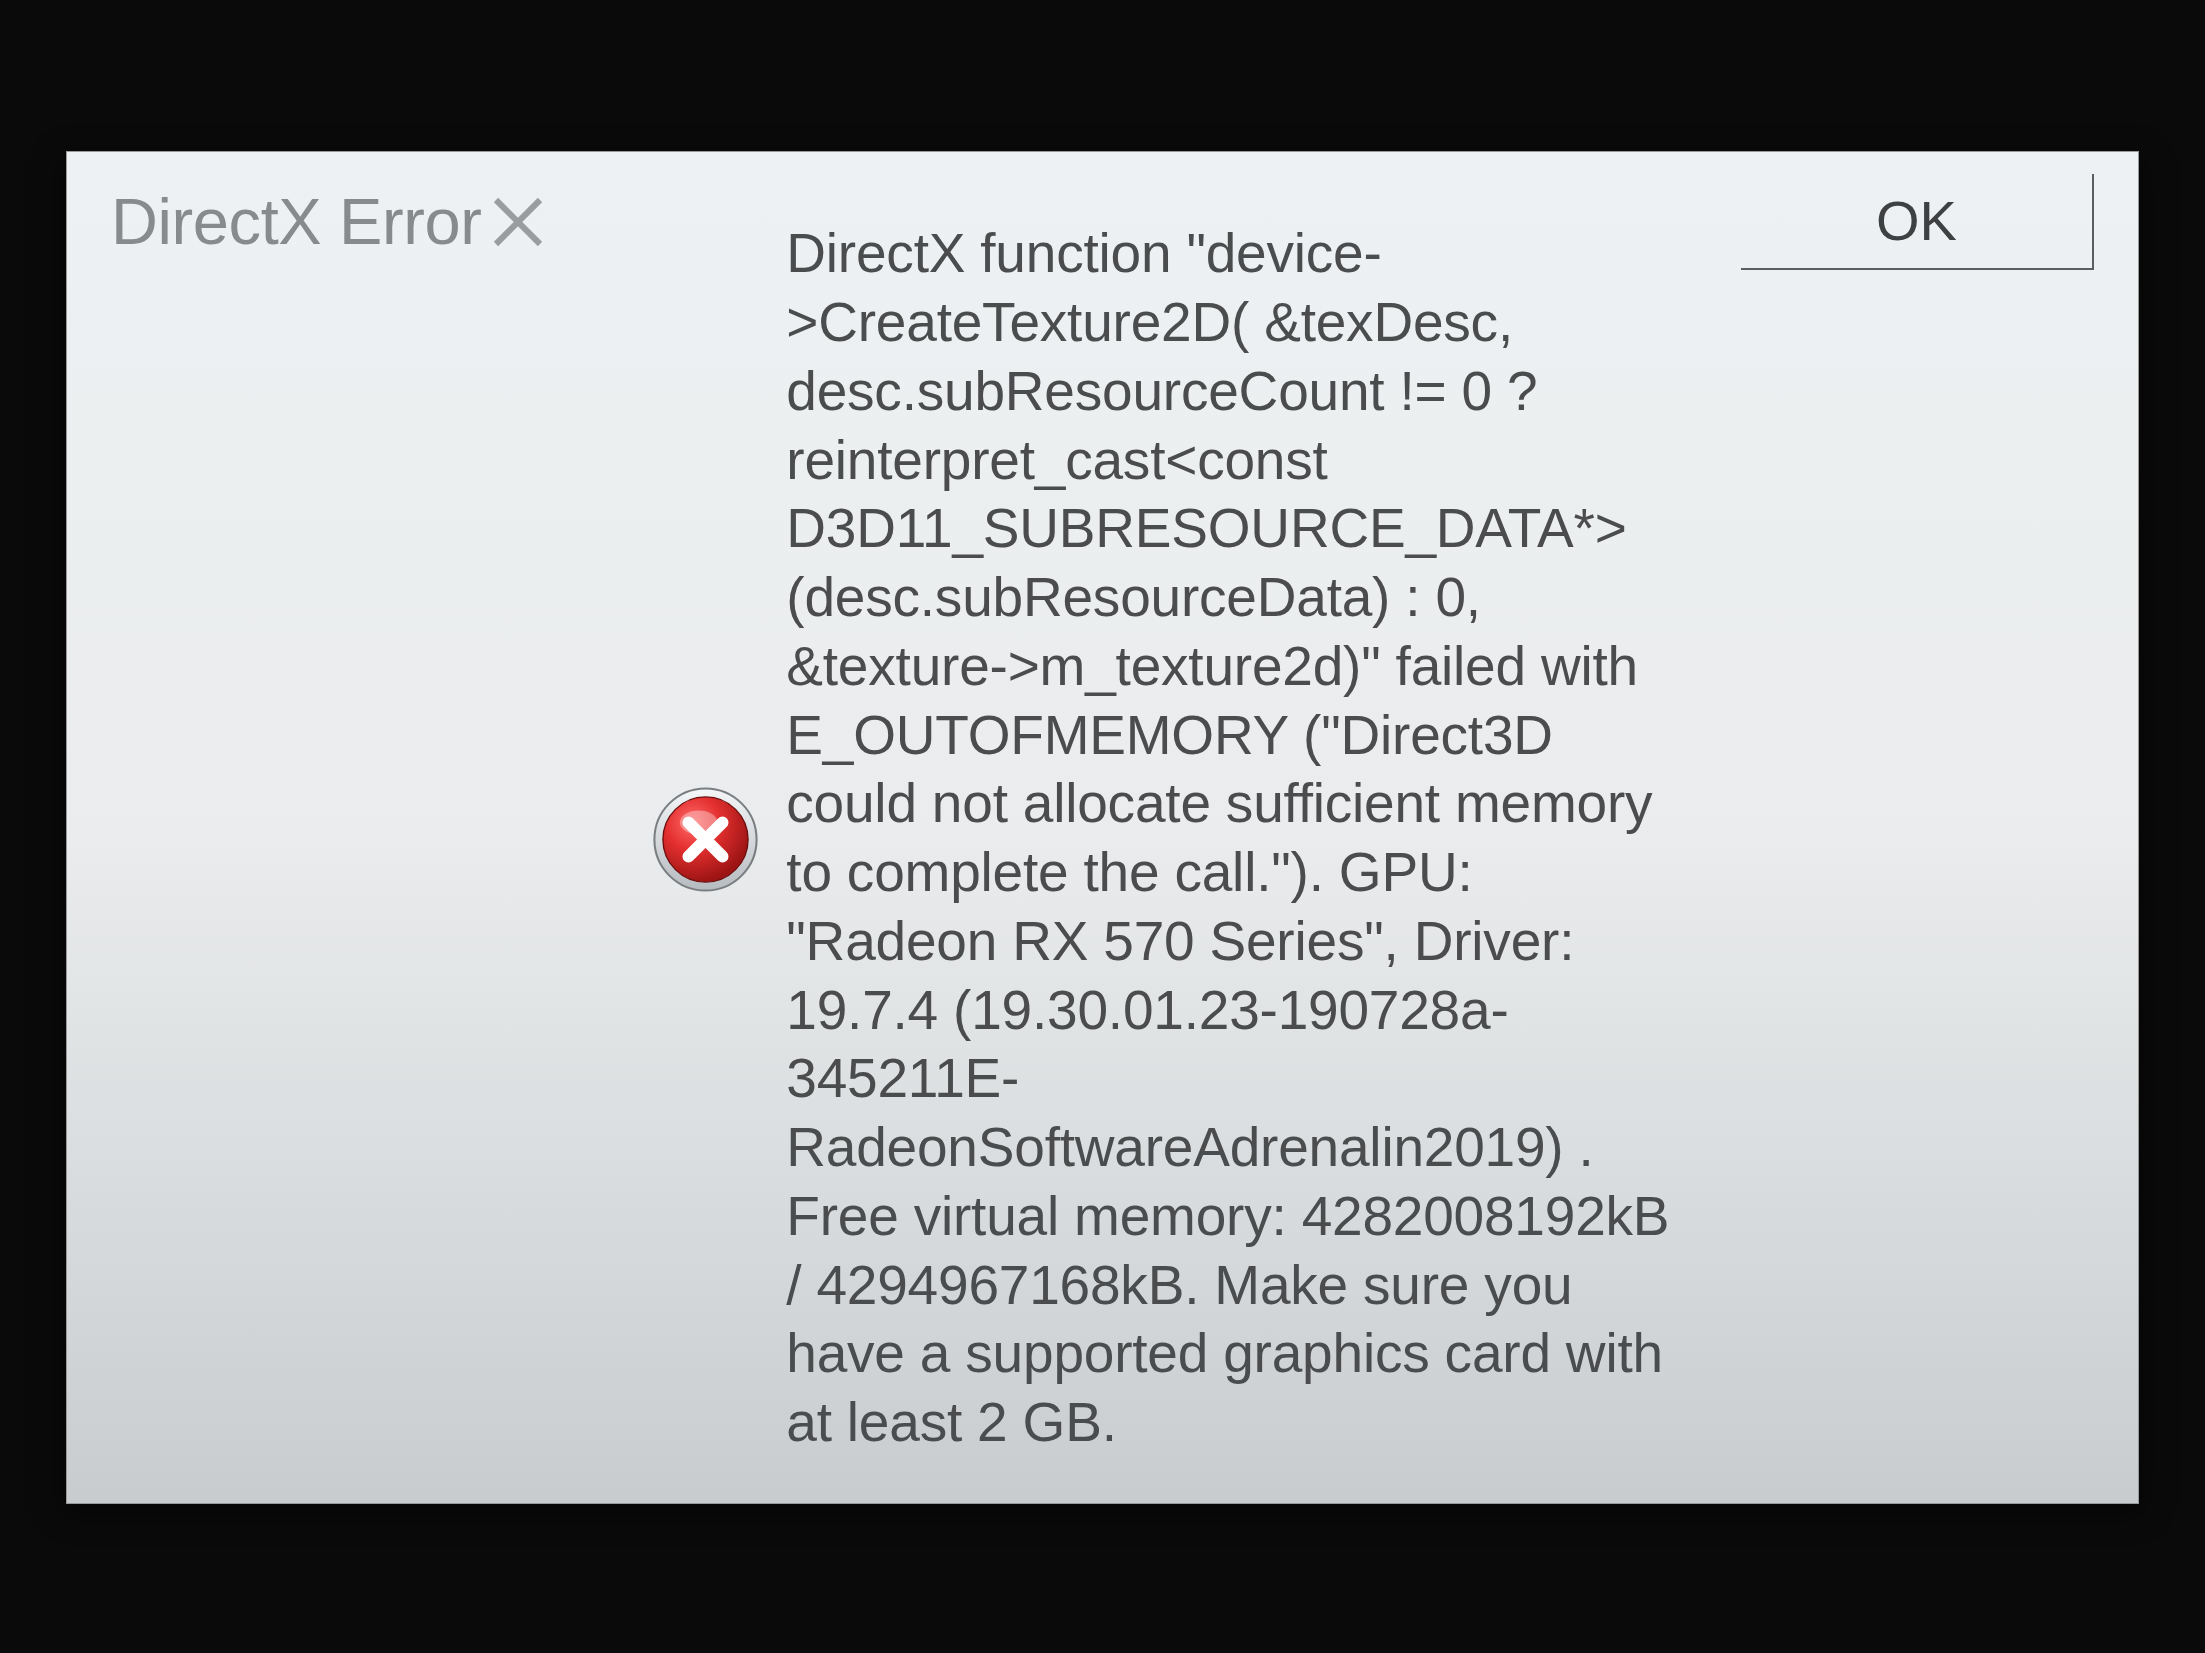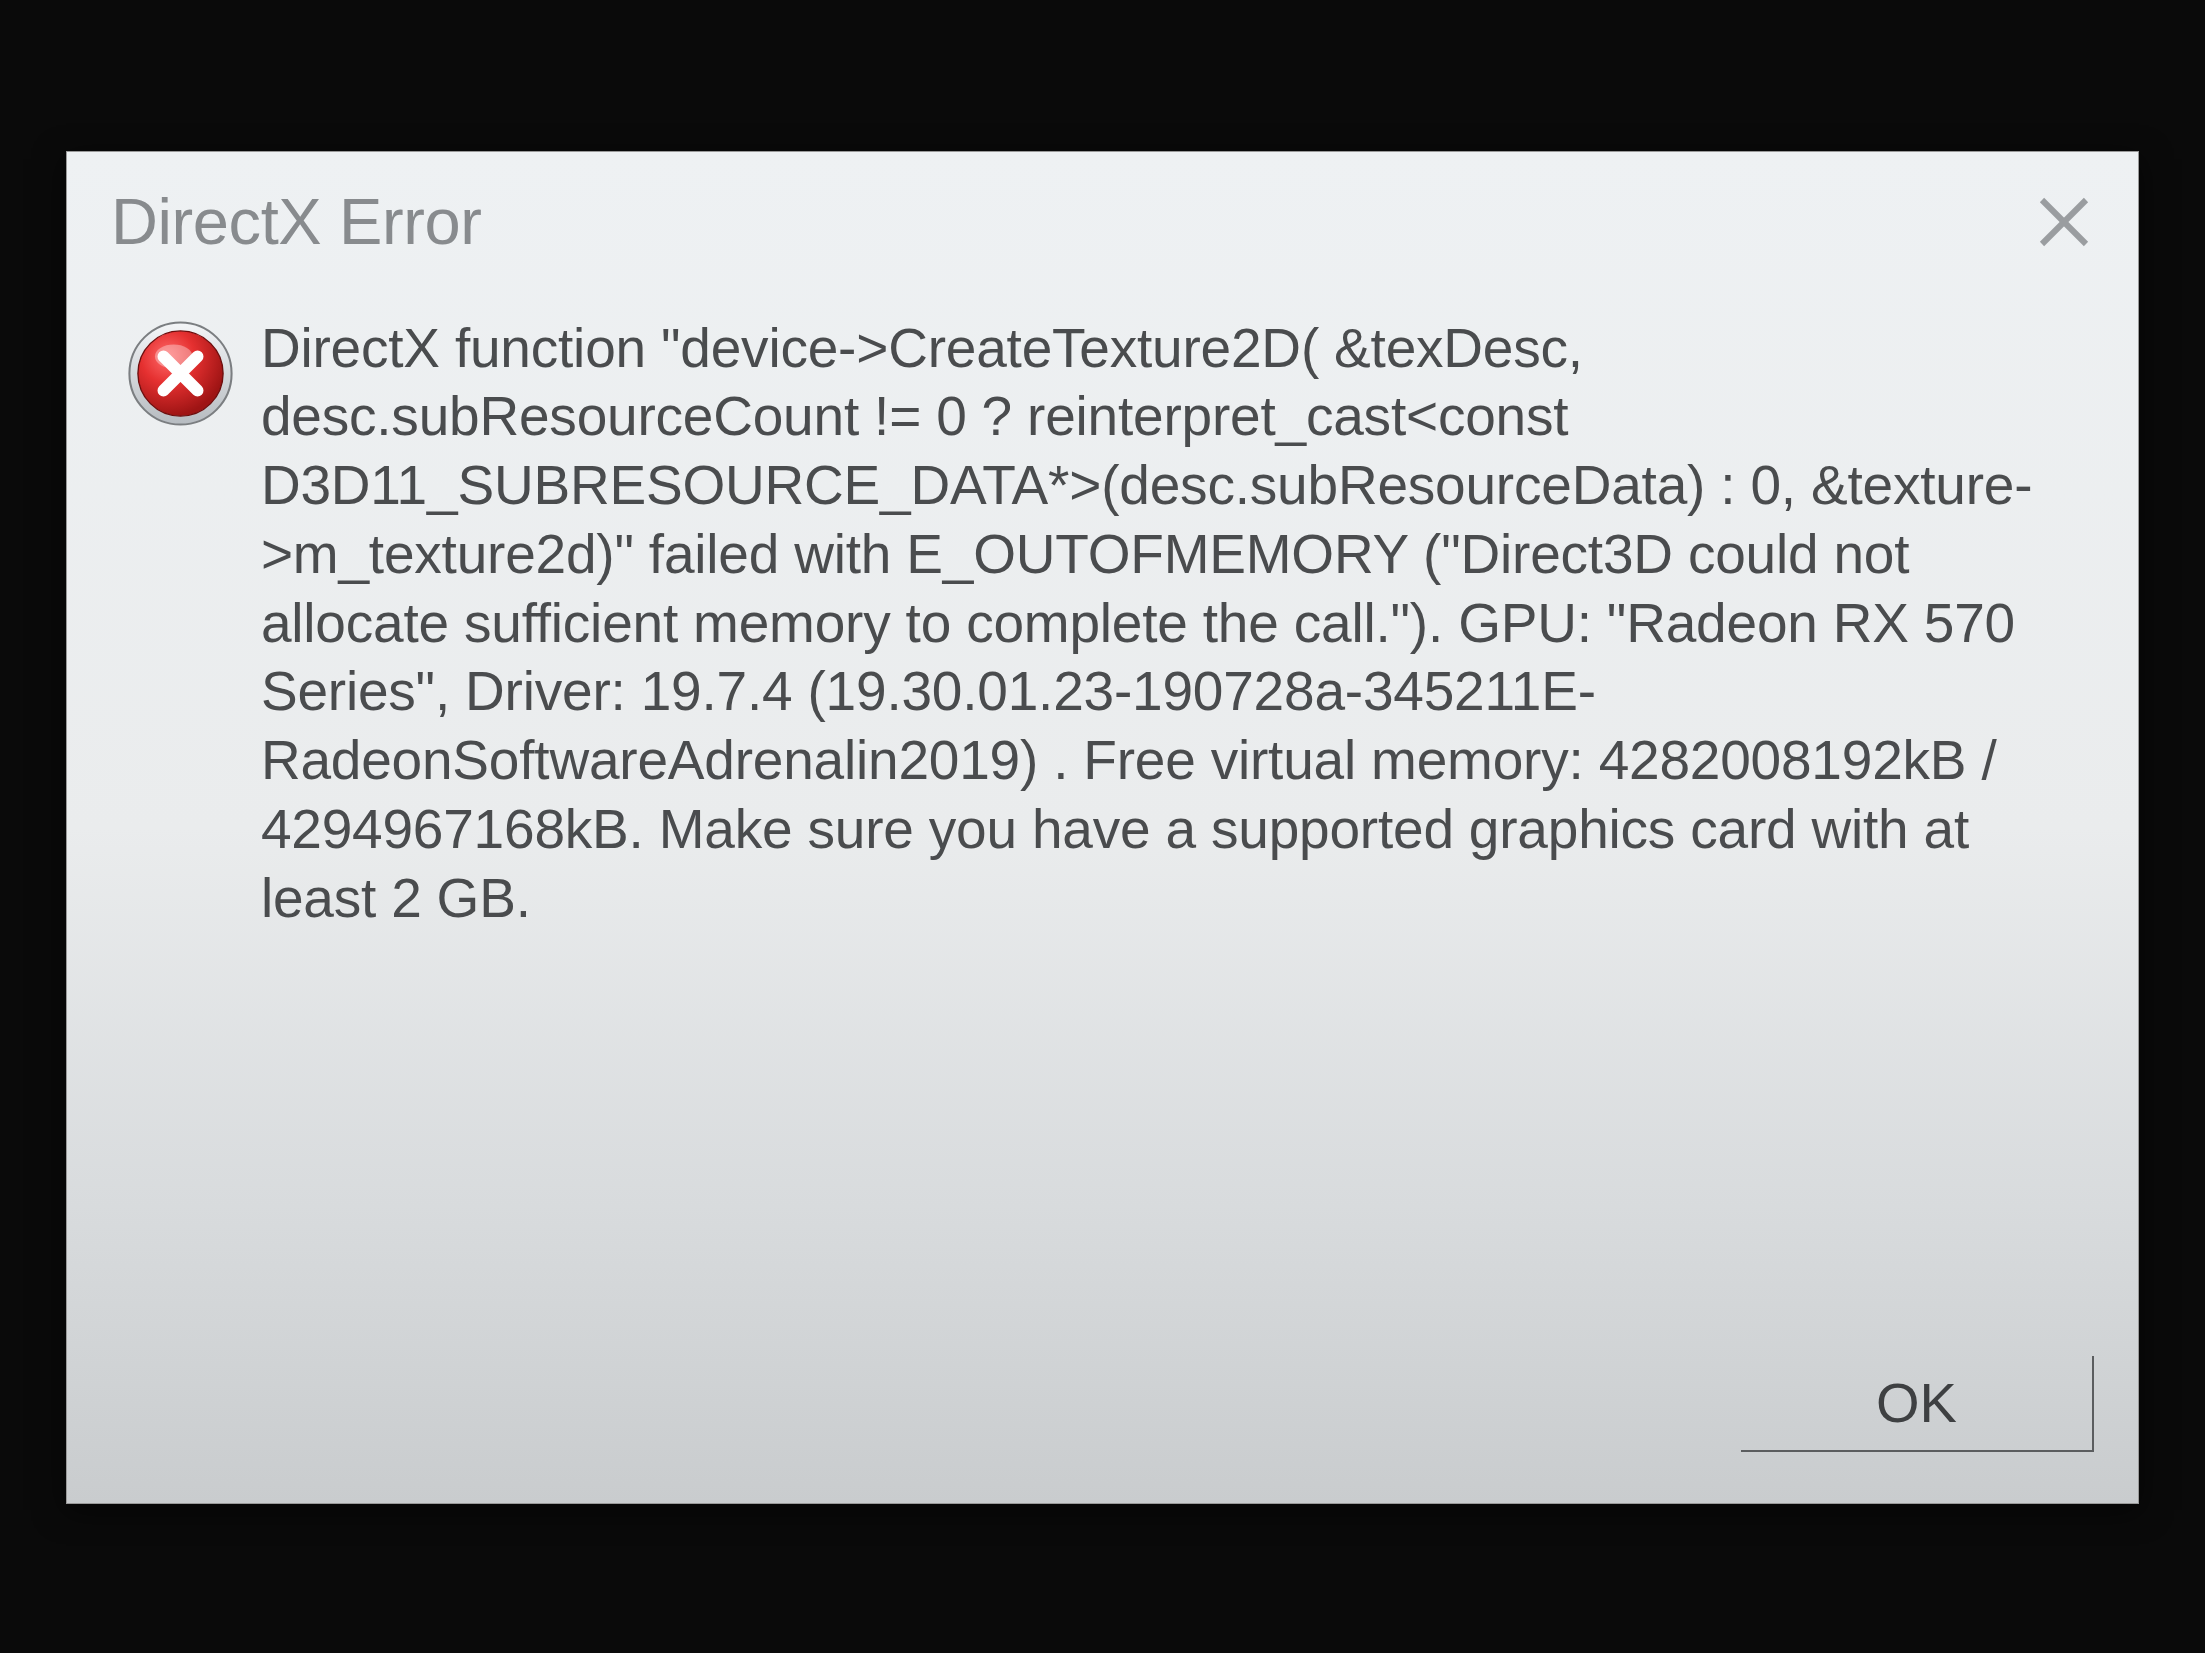--- a/index.html
+++ b/index.html
@@ -17,21 +17,20 @@
       font-family: "Segoe UI", Tahoma, Arial, sans-serif;
     }
     .dialog {
       width: 2073px;
       height: 1353px;
       background: linear-gradient(180deg, #eef1f3 0%, #eaeced 50%, #d8dbdd 78%, #c9ccce 100%);
       border: 0.7px solid #999;
       box-shadow: 0 7.4px 29px rgba(0,0,0,0.6);
       position: relative;
       display: flex;
-      flex-direction: column;
     }
     .titlebar {
       height: 140px;
       display: flex;
       align-items: center;
       justify-content: space-between;
       padding: 0 37px 0 44px;
     }
     .titlebar-title {
       font-size: 65px;
@@ -48,20 +47,21 @@
       cursor: default;
     }
     .close-btn svg {
       width: 66px;
       height: 66px;
     }
     .body-area {
       flex: 1;
       display: flex;
       padding: 22px 51px 0 59px;
+      align-items: center;
     }
     .icon-col {
       width: 132px;
       padding-top: 5.9px;
     }
     .error-icon {
       width: 109px;
       height: 109px;
     }
     .msg-col {

